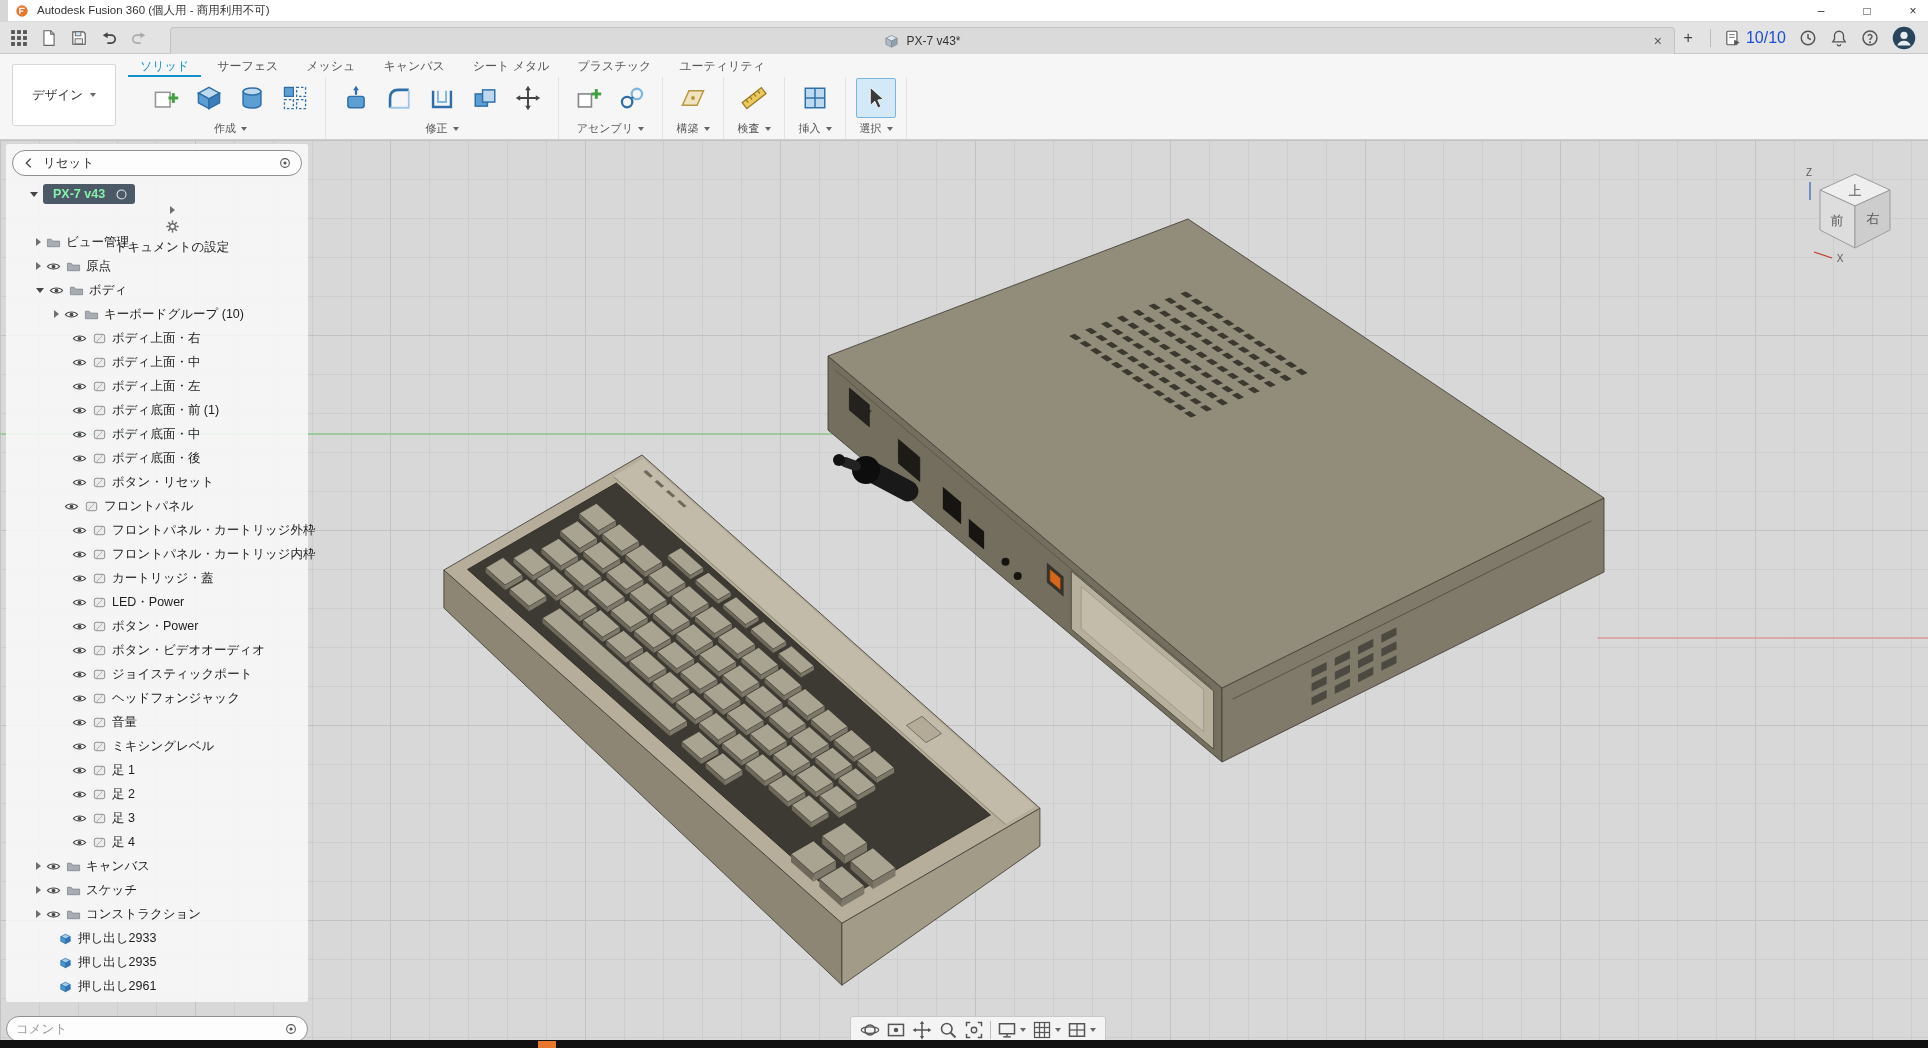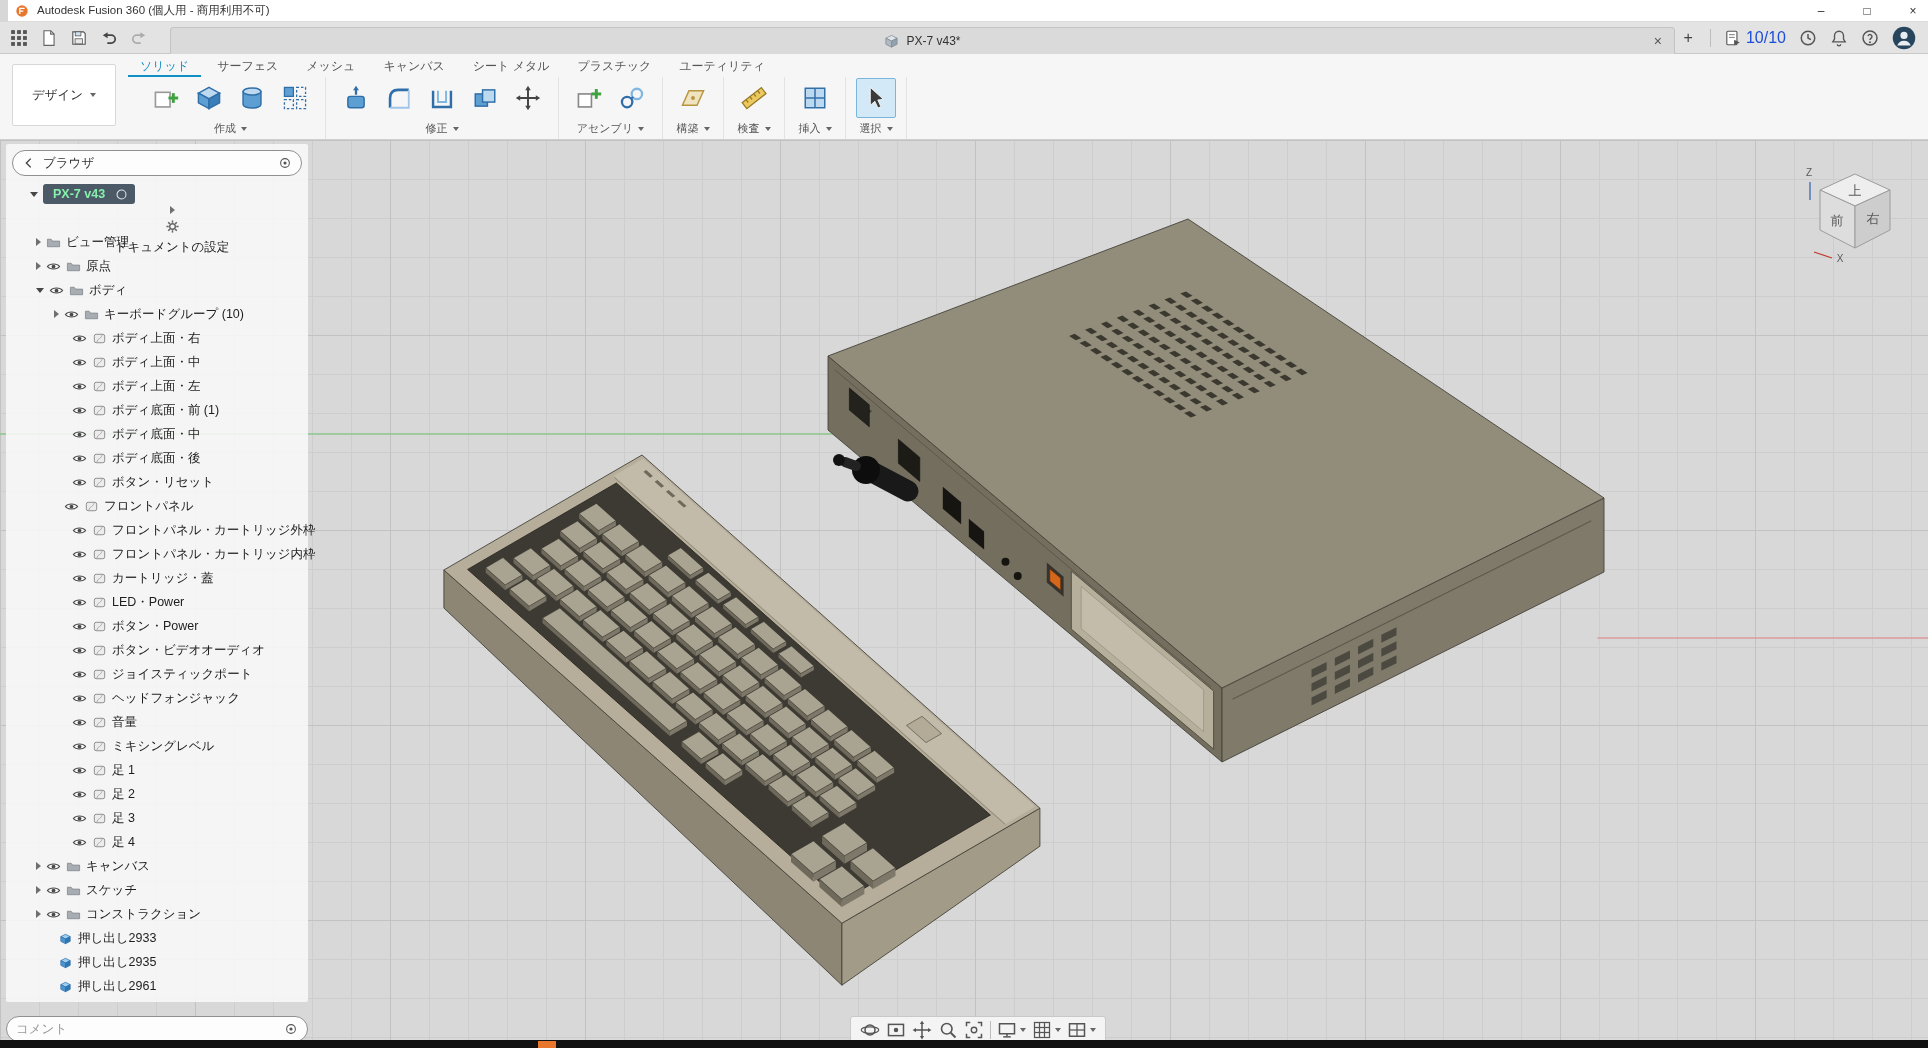--- a/index.html
+++ b/index.html
@@ -777,21 +777,21 @@
       </svg>
     </div>
 
     <div class="browser">
       <div class="roundbox bheader">
         <span class="icn">
             <svg viewBox="0 0 16 16">
               <path d="M10 3 L5 8 L10 13" fill="none" stroke="#444" stroke-width="1.6"></path>
             </svg>
           </span>
-        <span class="label">ブラウザ</span>
+        <span class="label">リセット</span>
         <span class="icn">
             <svg viewBox="0 0 16 16">
               <circle cx="8" cy="8" r="5" fill="none" stroke="#555" stroke-width="1.2"></circle>
               <circle cx="8" cy="8" r="1.8" fill="#555"></circle>
             </svg>
           </span>
       </div>
       <div class="tree">
           <div class="trow" style="padding-left: 24px;">
             <span class="arrow exp"></span>

